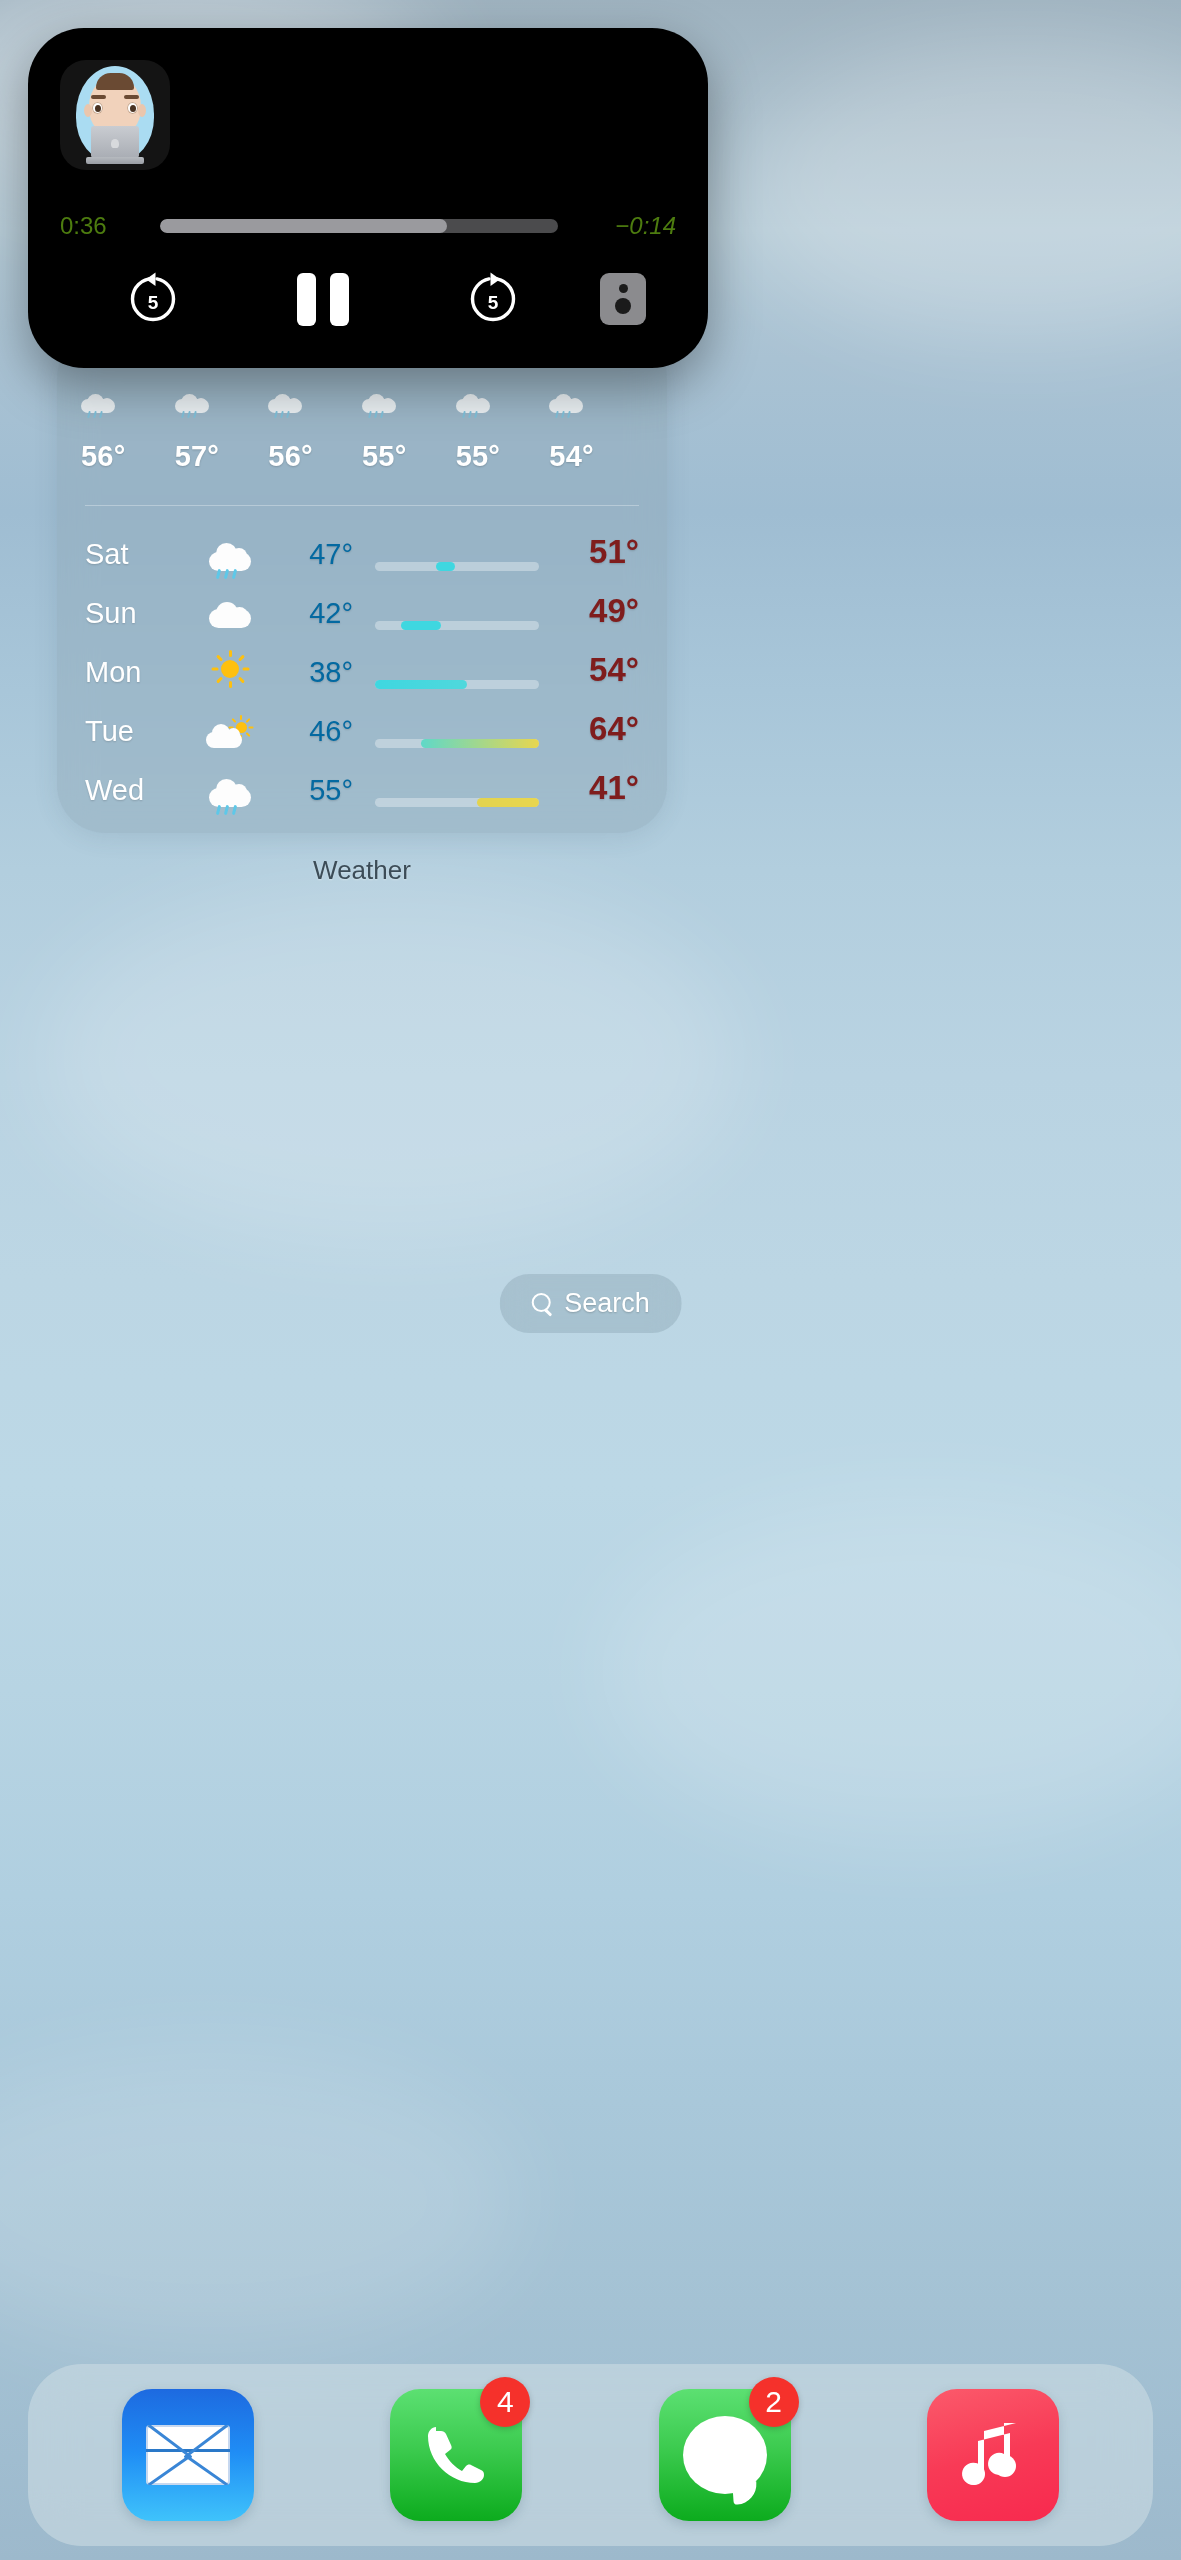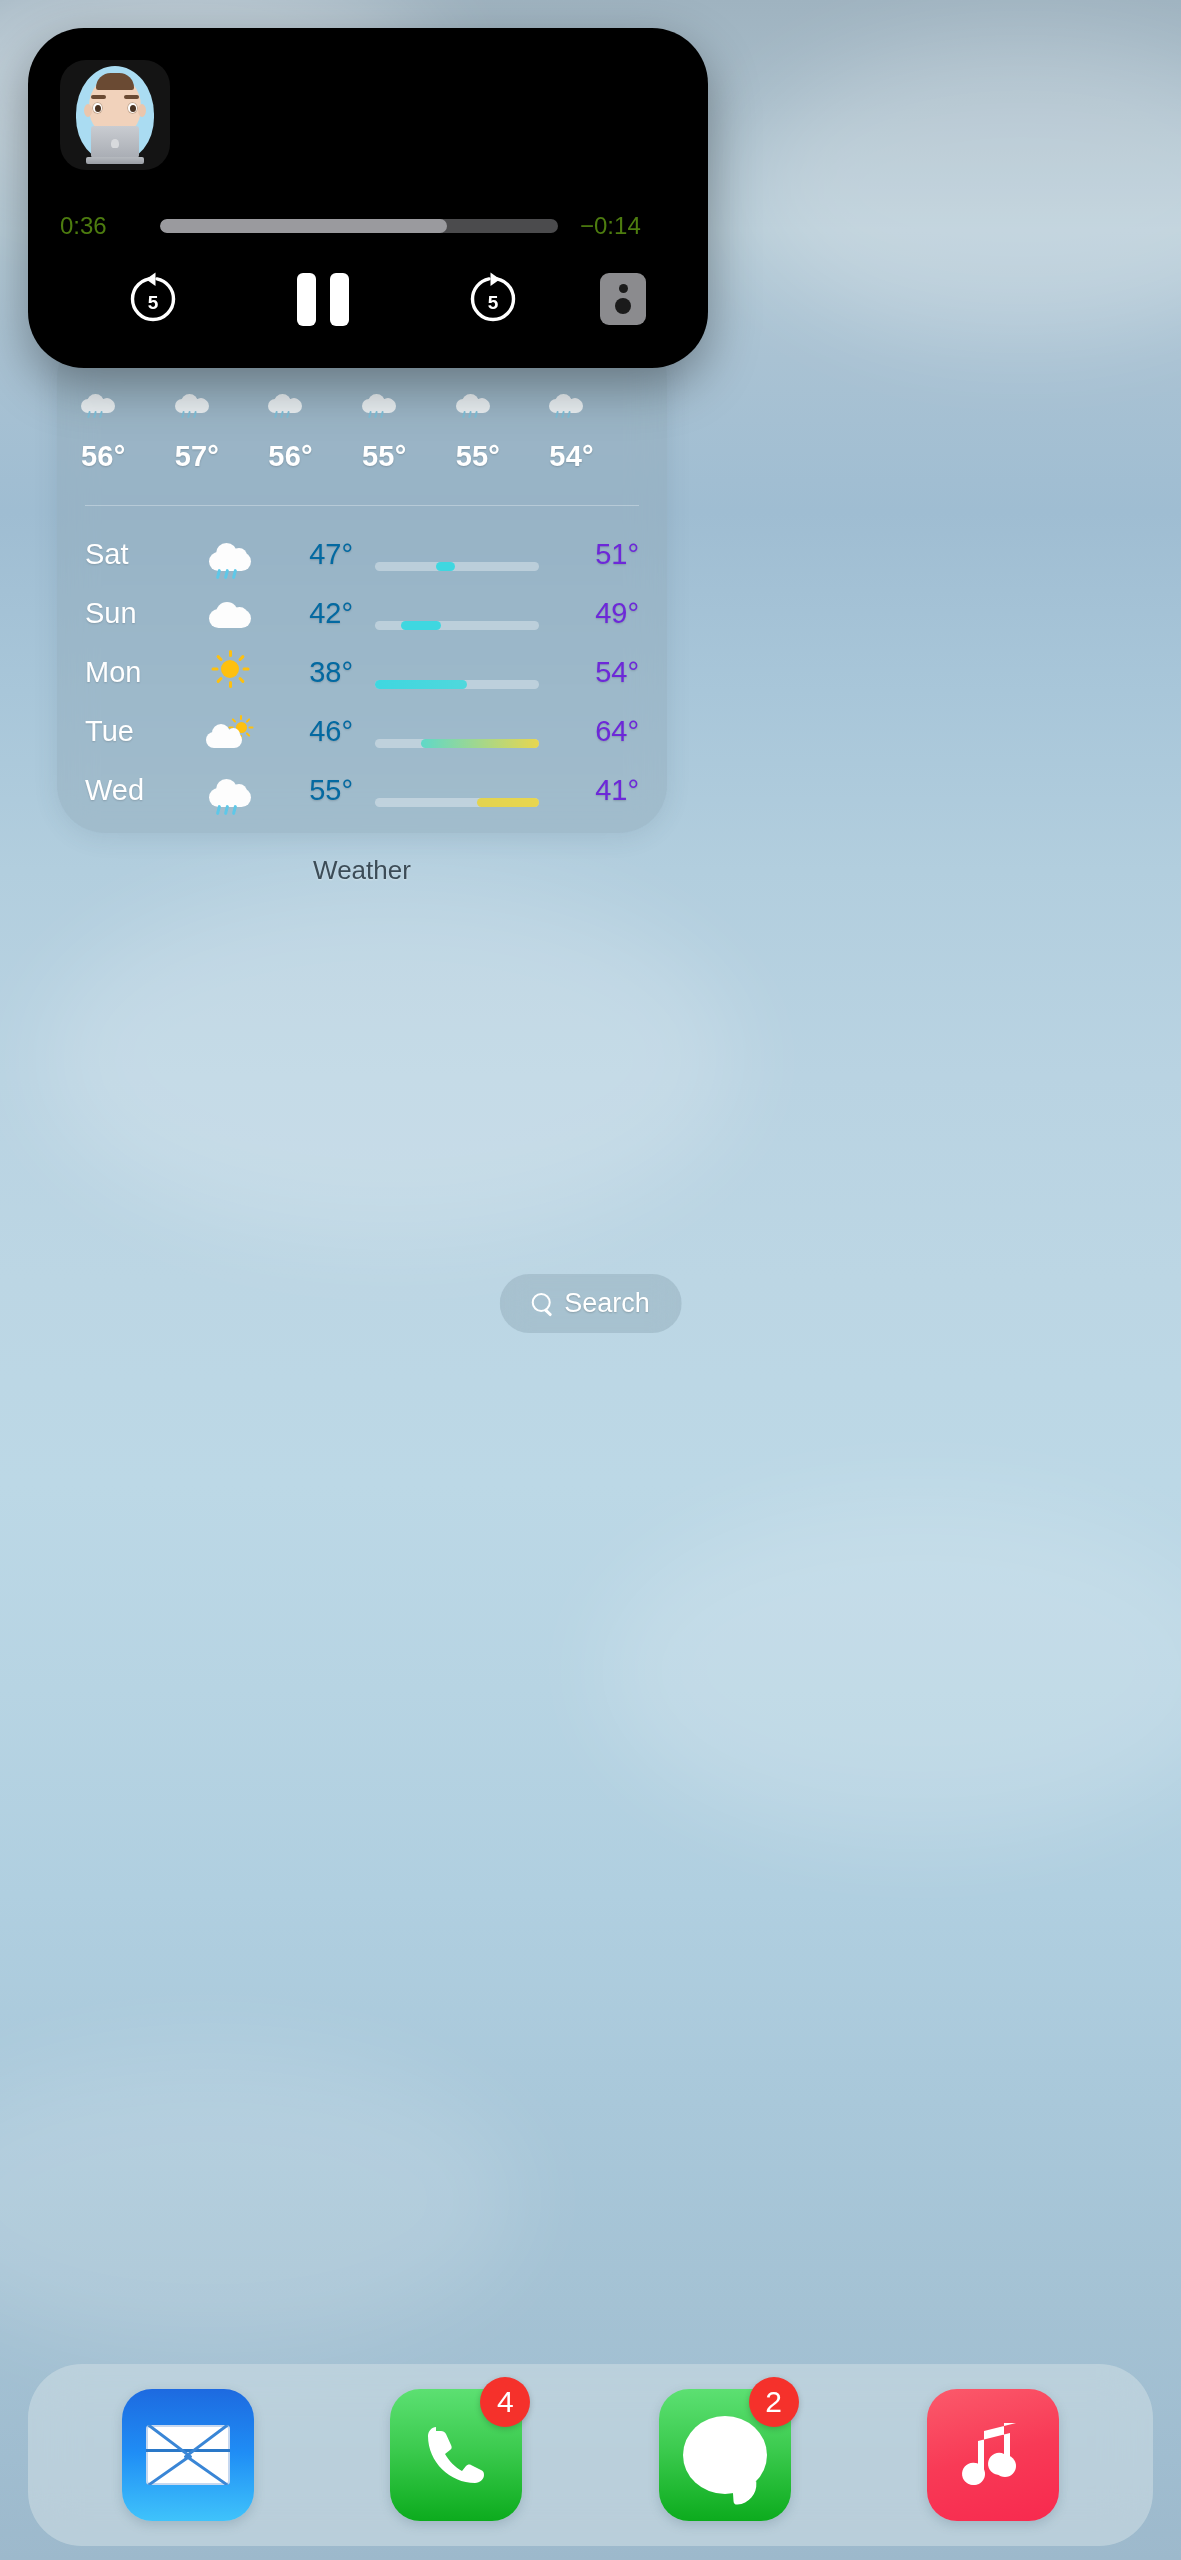--- a/index.html
+++ b/index.html
@@ -90,21 +90,21 @@
   .memoji .base {
     position:absolute; left:0; bottom:0; width:58px; height:7px;
     background:linear-gradient(180deg,#b6babf,#9a9ea5); border-radius:2px;
   }
   .np-meta { margin-left:30px; }
   .np-title { color:#fff; font-size:32px; font-weight:700; letter-spacing:.1px; line-height:1.22; }
   .np-sub { color:#8e8e93; font-size:31px; font-weight:400; line-height:1.24; margin-top:3px; }
 
   .np-scrub { display:flex; align-items:center; padding:0 32px; margin-top:42px; }
   .np-time { color:#4d7c0f; font-size:24px; font-weight:400; min-width:78px; }
-  .np-time.right { min-width:96px; }
+  .np-time.right { text-align:right; min-width:96px;font-style:italic; }
   .np-bar {
     flex:1; height:14px; background:#4b4b4d; border-radius:8px; margin:0 22px;
     position:relative; overflow:hidden;
   }
   .np-bar-fill { position:absolute; left:0; top:0; bottom:0; background:#9a9a9e; border-radius:8px; }
 
   .np-controls { display:flex; align-items:center; margin-top:30px; padding:0 40px; }
   .np-ctrl { display:flex; align-items:center; justify-content:center; }
   .skip { width:58px; height:58px; position:relative; }
   .skip svg { width:58px; height:58px; display:block; }
@@ -140,21 +140,21 @@
     display:flex; align-items:flex-end; height:59px; padding:0 28px;
   }
   .day .name { color:#fff; font-size:29px; font-weight:500; width:108px; text-shadow:0 1px 2px rgba(0,0,0,.16); }
   .day .ic { width:74px; display:flex; align-items:center; justify-content:center; }
   .day .lo { color:#0369a1; font-size:29px; font-weight:400; width:86px; text-align:right; text-shadow:0 1px 2px rgba(0,0,0,.16); }
   .day .track {
     flex:1; height:9px; background:rgba(255,255,255,.34); border-radius:6px;
     margin:0 22px; position:relative;
   }
   .day .fill { position:absolute; top:0; bottom:0; border-radius:6px; }
-  .day .hi { color:#6d28d9; font-size:29px; font-weight:400; width:78px; text-align:right; text-shadow:0 1px 2px rgba(0,0,0,.16); }
+  .day .hi { color:#7f1d1d; font-size:33px; font-weight:700; width:78px; text-align:right; text-shadow:0 1px 2px rgba(0,0,0,.16); }
   .widget-label {
     text-align:center; color:#3c4c57; font-size:26px; margin-top:22px;
     text-shadow:0 1px 2px rgba(255,255,255,.35);
   }
   .cloud-sh { position:relative; width:42px; height:28px; }
   .cloud-sh .b { position:absolute; left:0; bottom:0; width:42px; height:19px; background:#fdfdfd; border-radius:11px; }
   .cloud-sh .p1 { position:absolute; left:7px; top:0; width:21px; height:21px; background:#fdfdfd; border-radius:50%; }
   .cloud-sh .p2 { position:absolute; right:4px; top:5px; width:16px; height:16px; background:#fdfdfd; border-radius:50%; }
   .rain { position:absolute; left:8px; top:26px; display:flex; gap:5px; }
   .rain i { display:block; width:3px; height:10px; background:#5ec8e8; border-radius:2px; transform:rotate(14deg); }

